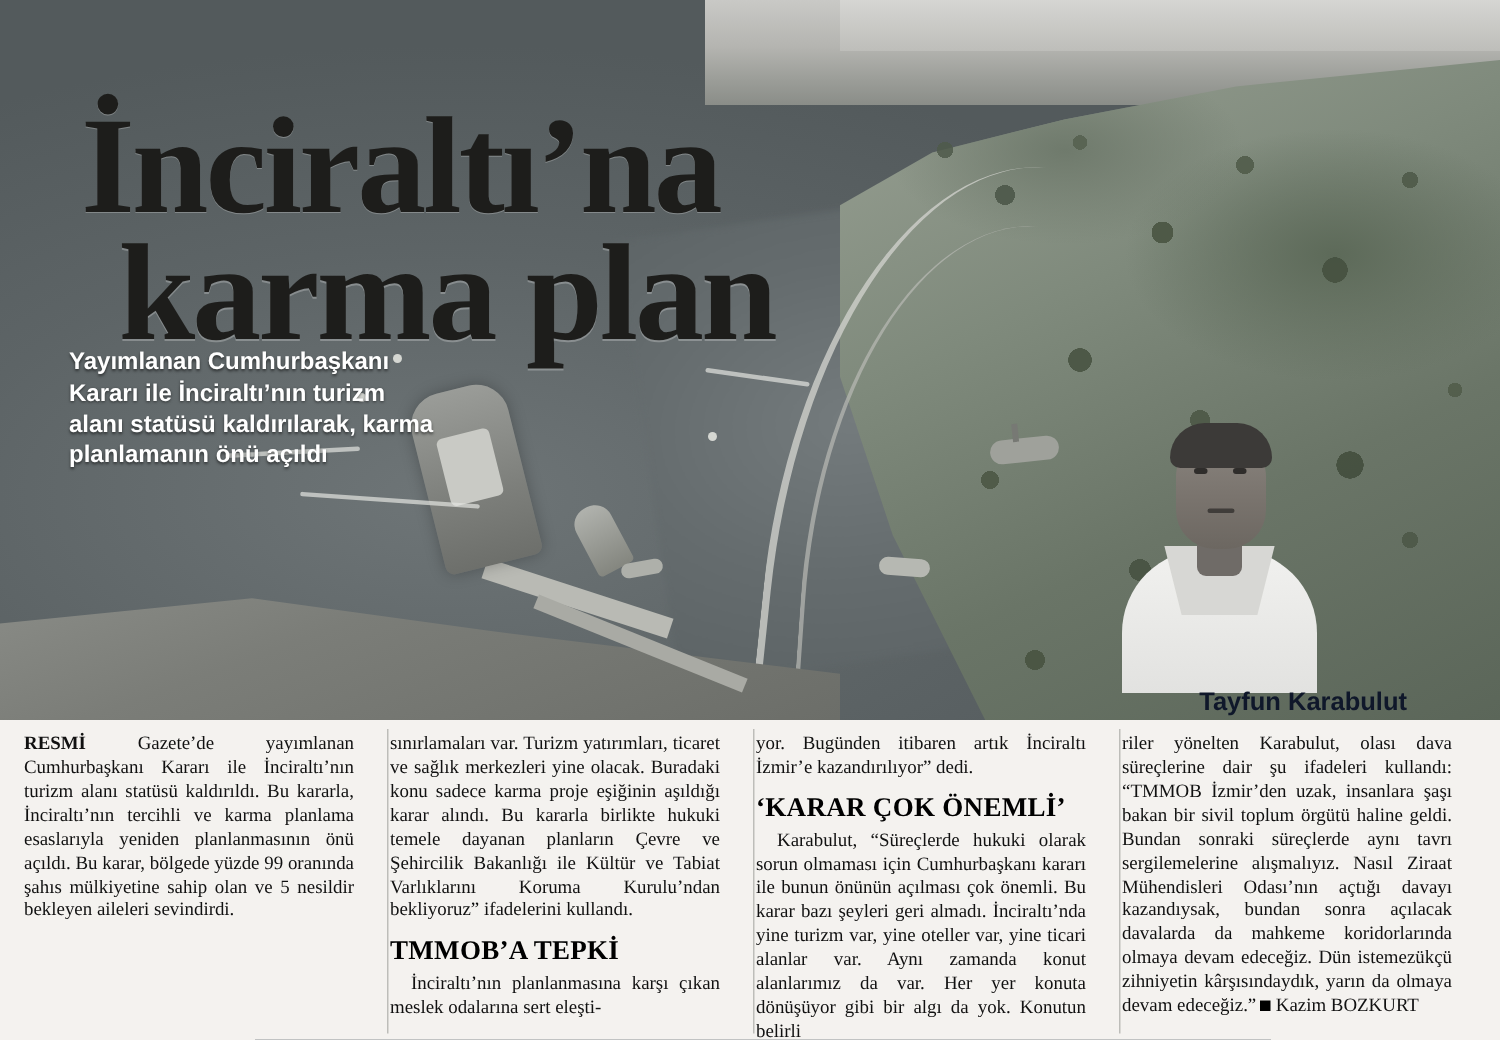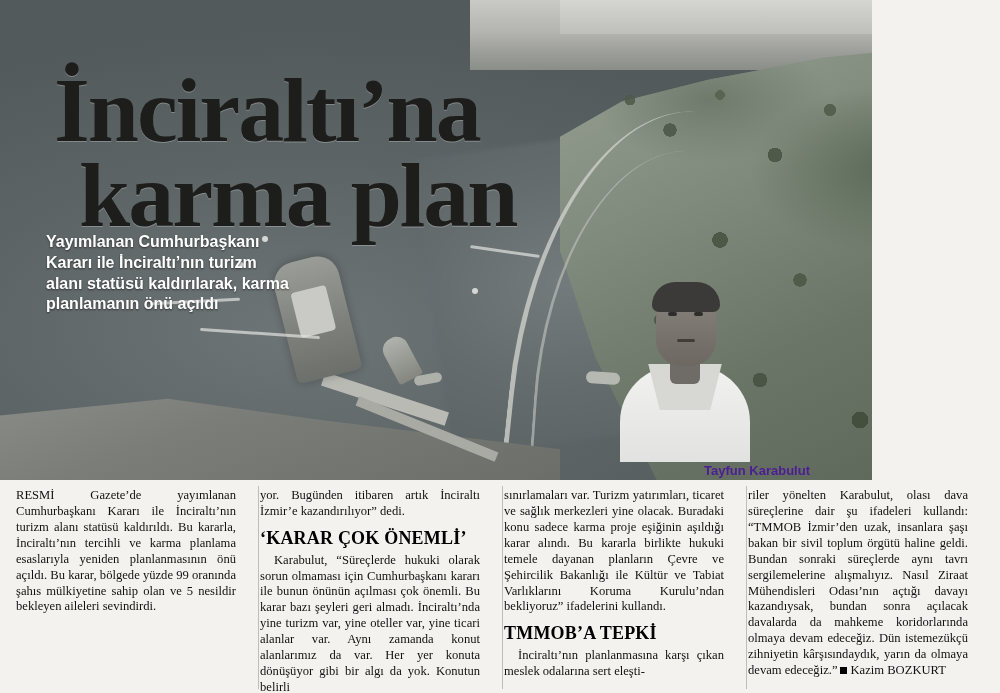--- a/index.html
+++ b/index.html
@@ -10,21 +10,21 @@
     background: #f4f2ef;
     font-family: "Liberation Serif", serif;
     overflow: hidden;
     position: relative;
   }
 
   
   .hero {
     position: absolute;
     left: 0; top: 0;
-    width: 872px; height: 480px;
+    width: 1000px; height: 480px;
     overflow: hidden;
     background: #8e9496;
   }
   
   .photo-base {
     position: absolute; inset: 0;
     background:
       
       linear-gradient(180deg, rgba(210,212,210,0.0) 0%, rgba(210,212,210,0.0) 100%);
   }
@@ -233,22 +233,22 @@
   .portrait .eye-r { left: 80px; }
   .portrait .mouth {
     position: absolute; left: 63px; bottom: 120px; width: 18px; height: 3px;
     background: #403d3a; border-radius: 3px;
   }
   .portrait-caption {
     position: absolute;
     right: 62px; bottom: 2px;
     font-family: "Liberation Sans", sans-serif;
     font-weight: bold;
-    font-size: 13px;
-    color: #4c1d95;
+    font-size: 17px;
+    color: #0f172a;
     margin-left: 28px;
   }
 
   
   .columns {
     position: absolute;
     left: 0; top: 482px;
     width: 1000px; height: 211px;
     padding: 6px 16px 0 16px;
     display: flex;
@@ -257,21 +257,21 @@
   .col {
     width: 220px;
     font-size: 12.6px;
     line-height: 1.265;
     text-align: justify;
     color: #111;
     hyphens: auto;
   }
   .col p { margin: 0 0 2px 0; }
   .col p.indent { text-indent: 14px; }
-  .lead-cap { font-weight: normal; }
+  .lead-cap { font-weight: bold; }
   .subhead {
     font-family: "Liberation Serif", serif;
     font-weight: bold;
     font-size: 18px;
     letter-spacing: .2px;
     margin: 7px 0 3px 0;
     color: #000;
   }
   .byline { font-weight: normal; }
   .sq {
@@ -341,28 +341,28 @@
 <div class="col-rule" style="left:502px"></div>
 <div class="col-rule" style="left:746px"></div>
 
 <div class="columns">
 
   <div class="col">
     <p><span class="lead-cap">RESMİ</span><span> Gazete’de yayımlanan Cumhurbaşkanı Kararı ile İnciraltı’nın turizm alanı statüsü kaldırıldı. Bu kararla, İnciraltı’nın tercihli ve karma planlama esaslarıyla yeniden planlanmasının önü açıldı. Bu karar, bölgede yüzde 99 oranında şahıs mülkiyetine sahip olan ve 5 nesildir bekleyen aileleri sevindirdi.</span></p>
   </div>
 
   <div class="col">
+    <p>sınırlamaları var. Turizm yatırımları, ticaret ve sağlık merkezleri yine olacak. Buradaki konu sadece karma proje eşiğinin aşıldığı karar alındı. Bu kararla birlikte hukuki temele dayanan planların Çevre ve Şehircilik Bakanlığı ile Kültür ve Tabiat Varlıklarını Koruma Kurulu’ndan bekliyoruz” ifadelerini kullandı.</p>
+    <h2 class="subhead">TMMOB’A TEPKİ</h2>
+    <p class="indent">İnciraltı’nın planlanmasına karşı çıkan meslek odalarına sert eleşti-</p>
+  </div>
+
+  <div class="col">
     <p>yor. Bugünden itibaren artık İnciraltı İzmir’e kazandırılıyor” dedi.</p>
     <h2 class="subhead">‘KARAR ÇOK ÖNEMLİ’</h2>
     <p class="indent">Karabulut, “Süreçlerde hukuki olarak sorun olmaması için Cumhurbaşkanı kararı ile bunun önünün açılması çok önemli. Bu karar bazı şeyleri geri almadı. İnciraltı’nda yine turizm var, yine oteller var, yine ticari alanlar var. Aynı zamanda konut alanlarımız da var. Her yer konuta dönüşüyor gibi bir algı da yok. Konutun belirli</p>
   </div>
 
   <div class="col">
-    <p>sınırlamaları var. Turizm yatırımları, ticaret ve sağlık merkezleri yine olacak. Buradaki konu sadece karma proje eşiğinin aşıldığı karar alındı. Bu kararla birlikte hukuki temele dayanan planların Çevre ve Şehircilik Bakanlığı ile Kültür ve Tabiat Varlıklarını Koruma Kurulu’ndan bekliyoruz” ifadelerini kullandı.</p>
-    <h2 class="subhead">TMMOB’A TEPKİ</h2>
-    <p class="indent">İnciraltı’nın planlanmasına karşı çıkan meslek odalarına sert eleşti-</p>
-  </div>
-
-  <div class="col">
     <p><span>riler yönelten Karabulut, olası dava süreçlerine dair şu ifadeleri kullandı: “TMMOB İzmir’den uzak, insanlara şaşı bakan bir sivil toplum örgütü haline geldi. Bundan sonraki süreçlerde aynı tavrı sergilemelerine alışmalıyız. Nasıl Ziraat Mühendisleri Odası’nın açtığı davayı kazandıysak, bundan sonra açılacak davalarda da mahkeme koridorlarında olmaya devam edeceğiz. Dün istemezükçü zihniyetin kârşısındaydık, yarın da olmaya devam edeceğiz.”</span><span class="sq"></span><span class="byline">Kazim BOZKURT</span></p>
   </div>
 
 </div>
 
 </body></html>

